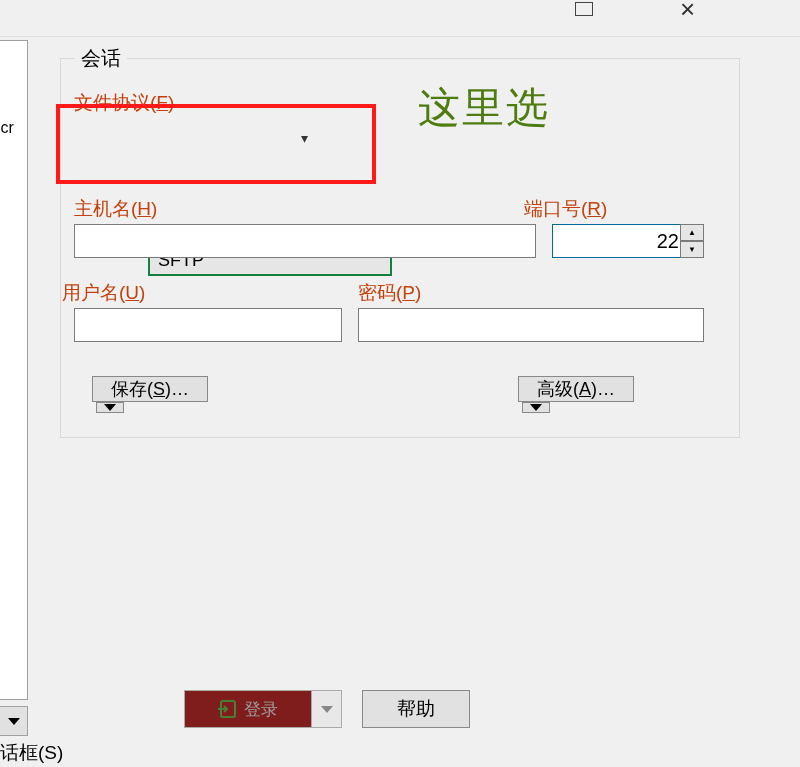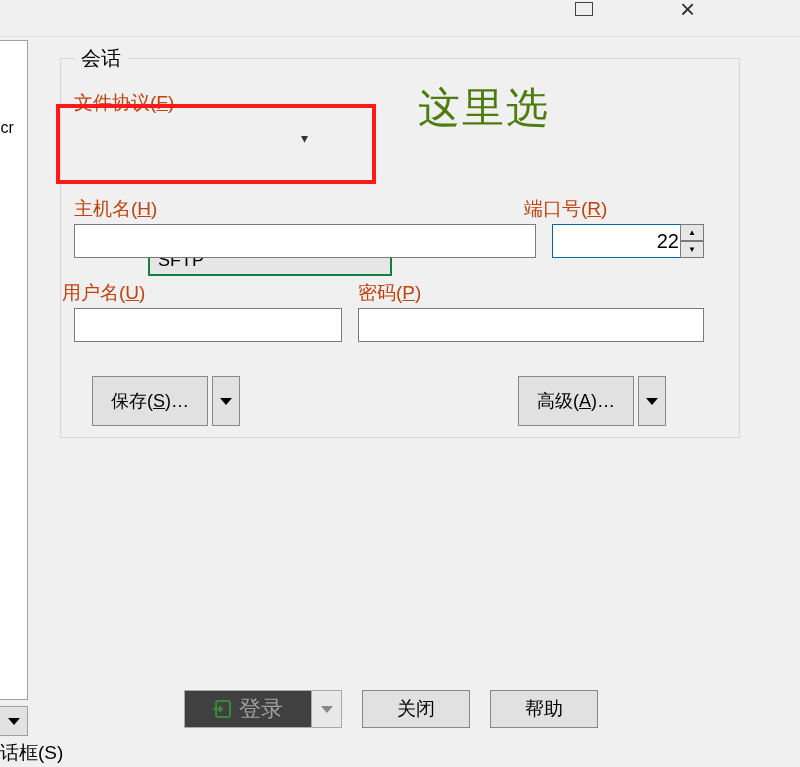--- a/index.html
+++ b/index.html
@@ -187,22 +187,23 @@
     width: 346px; height: 34px;
     border: 1px solid #7a7a7a;
     background: #fff;
     font-size: 18px;
     padding: 2px 6px;
   }
 
   
   .splitbtn {
     position: absolute;
-    height: 50px;
+    height: 35px;
     display: flex;
+    flex-direction: column;
   }
   .splitbtn .main {
     border: 1px solid #888;
     background: #e1e1e1;
     font-size: 18px;
     padding: 0 18px;
     height: 100%;
     display: flex; align-items: center; justify-content: center;
     cursor: pointer;
   }
@@ -233,23 +234,23 @@
     display: flex; align-items: center; justify-content: center;
     cursor: pointer;
   }
   .login-split {
     display: flex;
   }
   .login-split .main {
     height: 38px;
     width: 128px;
     border: 1px solid #aaa;
-    background: #404040;
+    background: #7f1d1d;
     color: #a0a0a0;
-    font-size: 22px;
+    font-size: 17px;
     display: flex; align-items: center; justify-content: center;
     gap: 6px;
   }
   .login-split .main svg { opacity: 0.8; }
   .login-split .dd {
     width: 30px; height: 38px;
     border: 1px solid #aaa;
     border-left: none;
     background: #e8e8e8;
     color: #888;
@@ -334,17 +335,16 @@
         <svg width="20" height="20" viewBox="0 0 20 20">
           <rect x="3" y="2" width="14" height="16" rx="2" fill="none" stroke="#3a9a3a" stroke-width="2"></rect>
           <path d="M0 10 h9 M6 7 l3 3 -3 3" fill="none" stroke="#3a9a3a" stroke-width="2"></path>
         </svg>
         <span>登录</span>
       </div>
       <div class="dd">
           <span class="caret-down gray"></span>
         </div>
     </div>
-    <button class="btn">关闭</button>
     <button class="btn">帮助</button>
   </div>
 
 </div>
 
 </body></html>

